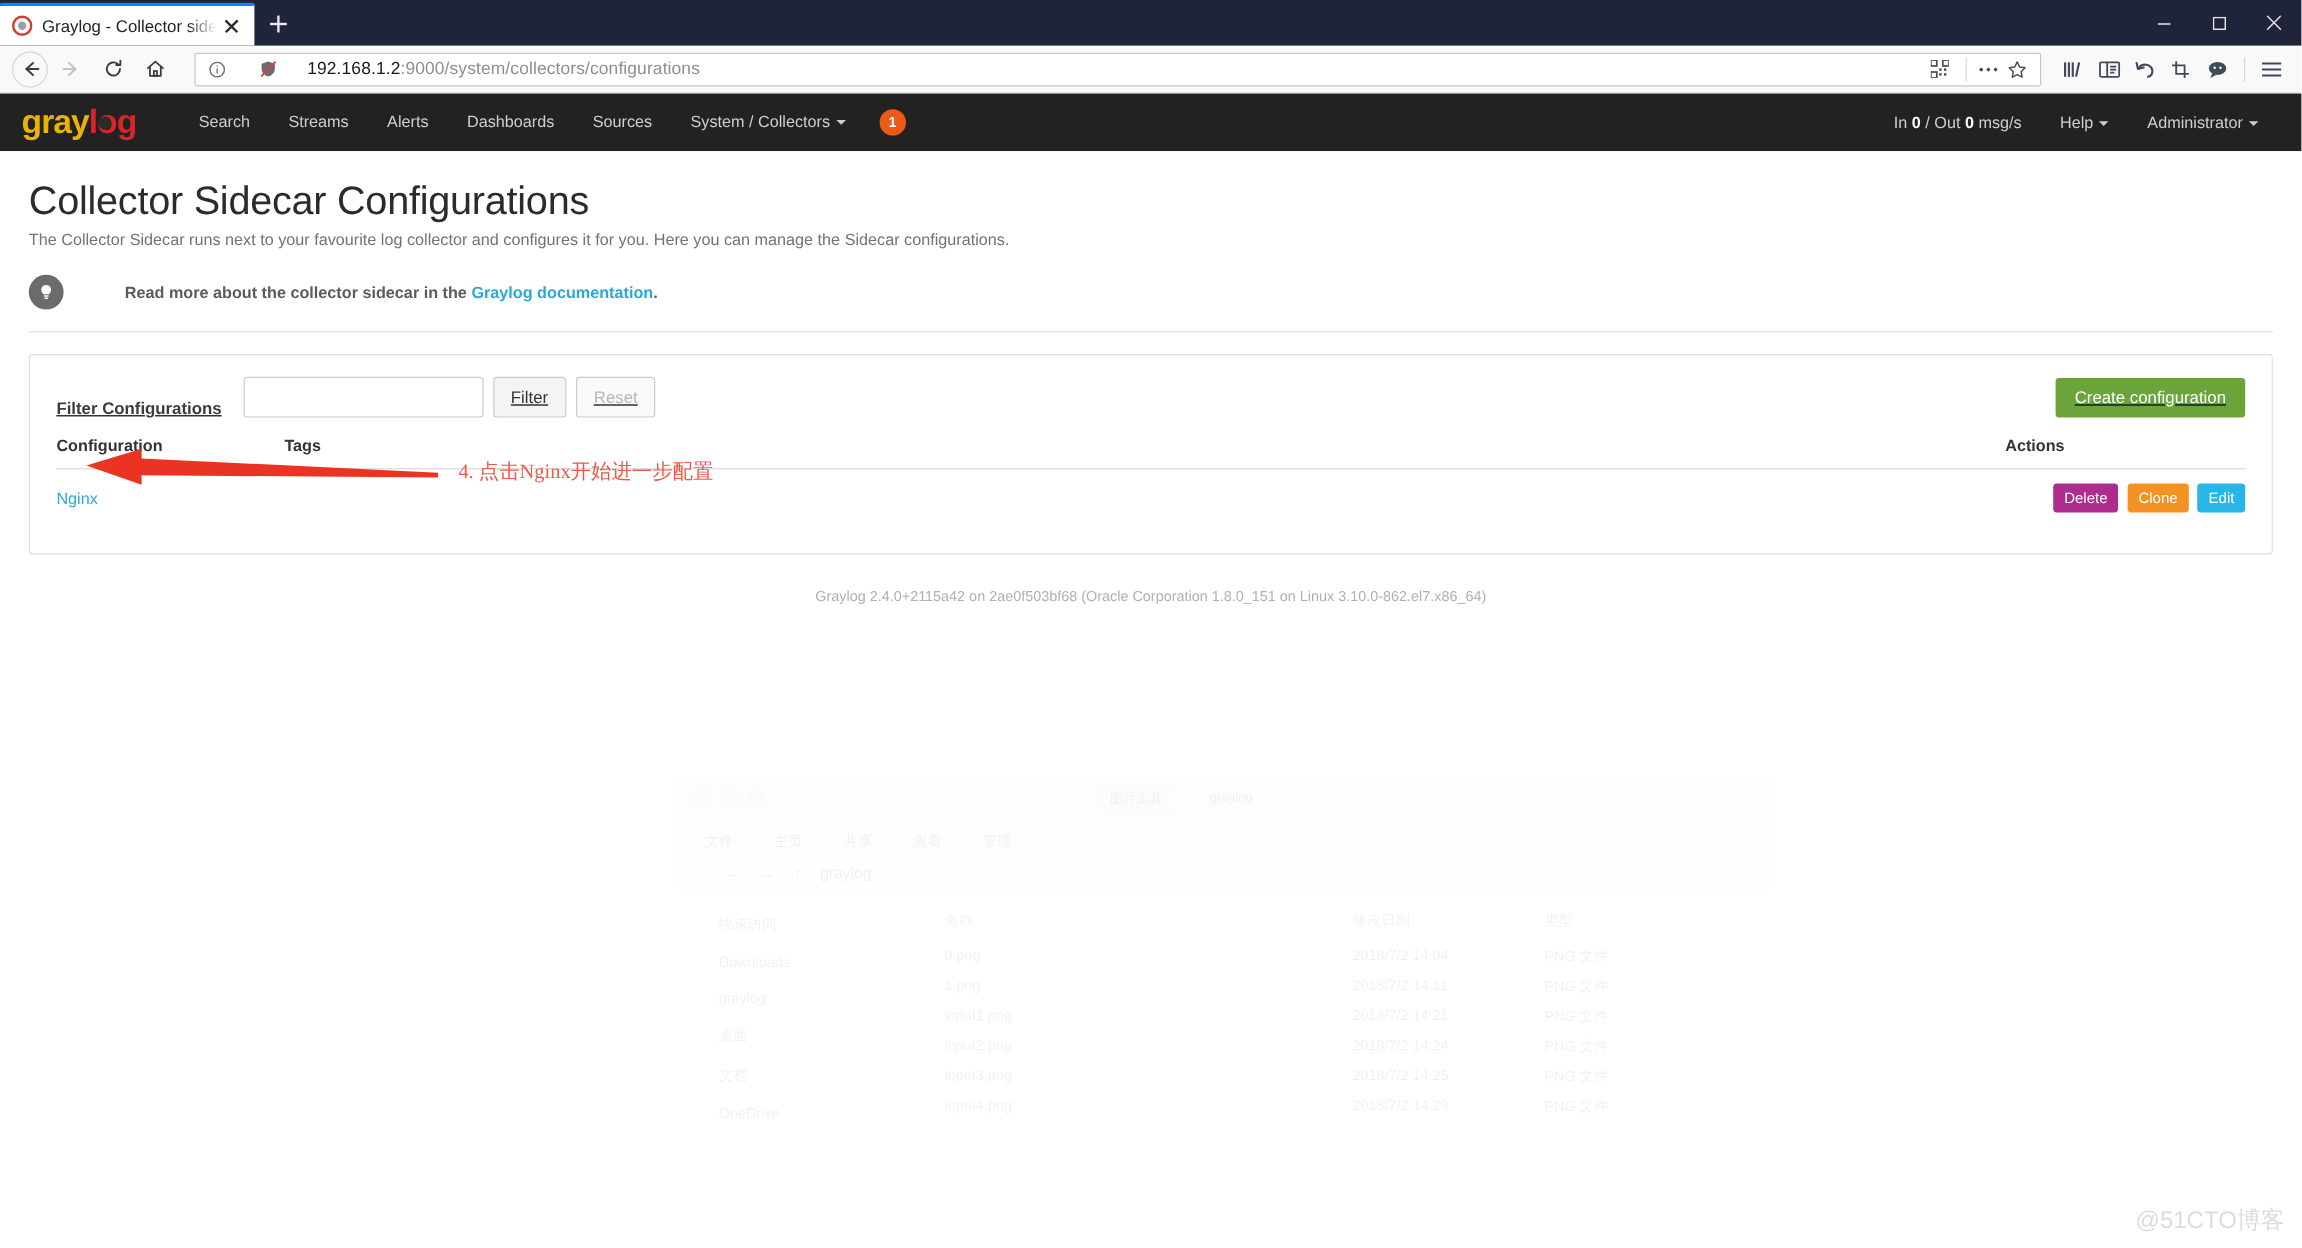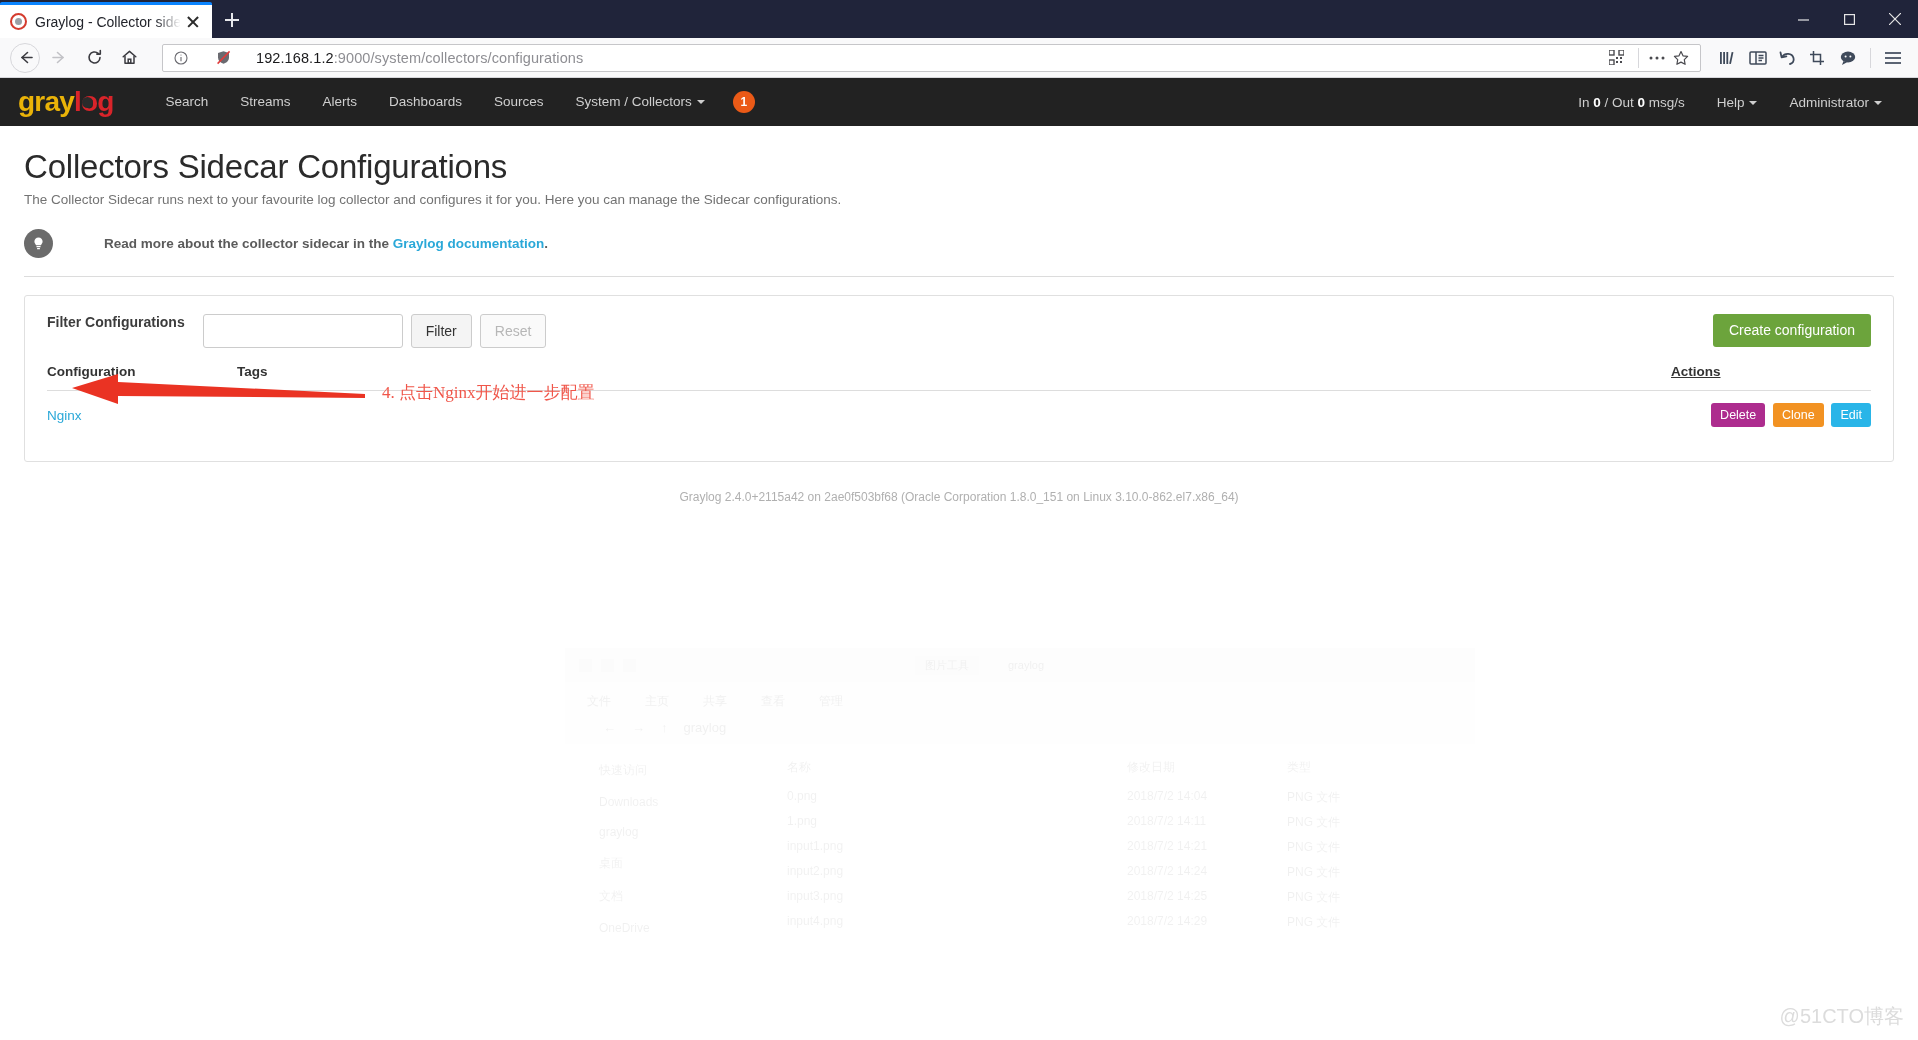--- a/index.html
+++ b/index.html
@@ -195,21 +195,21 @@
     width: 100%;
   }
 
   .panel {
     margin: 18px 24px 0 24px;
     background: #ffffff;
     border: 1px solid #e0e0e0;
     border-radius: 3px;
     padding: 18px 22px 34px 22px;
   }
-  .filter-row { display:flex; align-items:flex-start; }
+  .filter-row { display:flex; align-items:flex-end;text-decoration:underline; }
   .filter-label { font-size: 14px; font-weight: 700; color: #3c3c3c; margin-right: 18px; }
   .filter-input {
     width: 200px; height: 34px;
     border: 1px solid #ccc; border-radius: 3px;
     padding: 0 10px; font-size: 14px; color:#444;
     font-family: "Liberation Sans", sans-serif;
     background:#fff;
   }
   .btn-default {
     height: 34px; margin-left: 8px;
@@ -221,21 +221,21 @@
   .filter-spacer { flex: 1 1 auto; }
 
   table.cfg { width: 100%; border-collapse: collapse; margin-top: 16px; }
   table.cfg th {
     text-align: left; font-size: 13.5px; font-weight: 700; color: #333;
     padding: 0 0 11px 0;
     border-bottom: 1px solid #ddd;
   }
   table.cfg th.col-cfg  { width: 190px; }
   table.cfg th.col-tags { width: auto; }
-  table.cfg th.col-act  { width: 200px; text-align: left; text-decoration: underline; }
+  table.cfg th.col-act  { width: 200px; text-align: left; }
   table.cfg td {
     padding: 17px 0 0 0; font-size: 13.5px; color: #333; vertical-align: top;
   }
   td.cfg-name a { color: #2aa8d8; text-decoration: none; font-size: 13.5px; }
   .act-cell { text-align: right; white-space: nowrap; padding-top: 12px !important; }
   .btn-xs {
     border:none; border-radius: 3px; color:#fff; font-size: 12.5px;
     padding: 5px 9px; margin-left: 4px; cursor:pointer;
     font-family:"Liberation Sans", sans-serif;
   }
@@ -457,21 +457,21 @@
     <div class="gl-right">
       <span class="item"><span>In </span><b>0</b><span> / Out </span><b>0</b><span> msg/s</span></span>
       <a href="#" class="item"><span>Help</span><i class="caret"></i></a>
       <a href="#" class="item"><span>Administrator</span><i class="caret"></i></a>
     </div>
   </div>
 
   <div class="gl-page">
     <div class="page-head">
       <div class="page-head-left">
-        <h1 class="page-title">Collectors Sidecar Configurations</h1>
+        <h1 class="page-title">Collector Sidecar Configurations</h1>
         <p class="page-desc">The Collector Sidecar runs next to your favourite log collector and configures it for you. Here you can manage the Sidecar configurations.</p>
       </div>
     </div>
 
     <div class="tip-row">
       <span class="tip-circle">
         <svg width="15" height="15" viewBox="0 0 15 15" fill="#ffffff">
           <path d="M7.5 1.6 C5 1.6 3.4 3.4 3.4 5.5 C3.4 7.2 4.6 8.2 5.1 9.2 L9.9 9.2 C10.4 8.2 11.6 7.2 11.6 5.5 C11.6 3.4 10 1.6 7.5 1.6 Z"></path>
           <rect x="5.4" y="10" width="4.2" height="1.2" rx="0.5"></rect>
           <rect x="6" y="12" width="3" height="1.2" rx="0.5"></rect>

